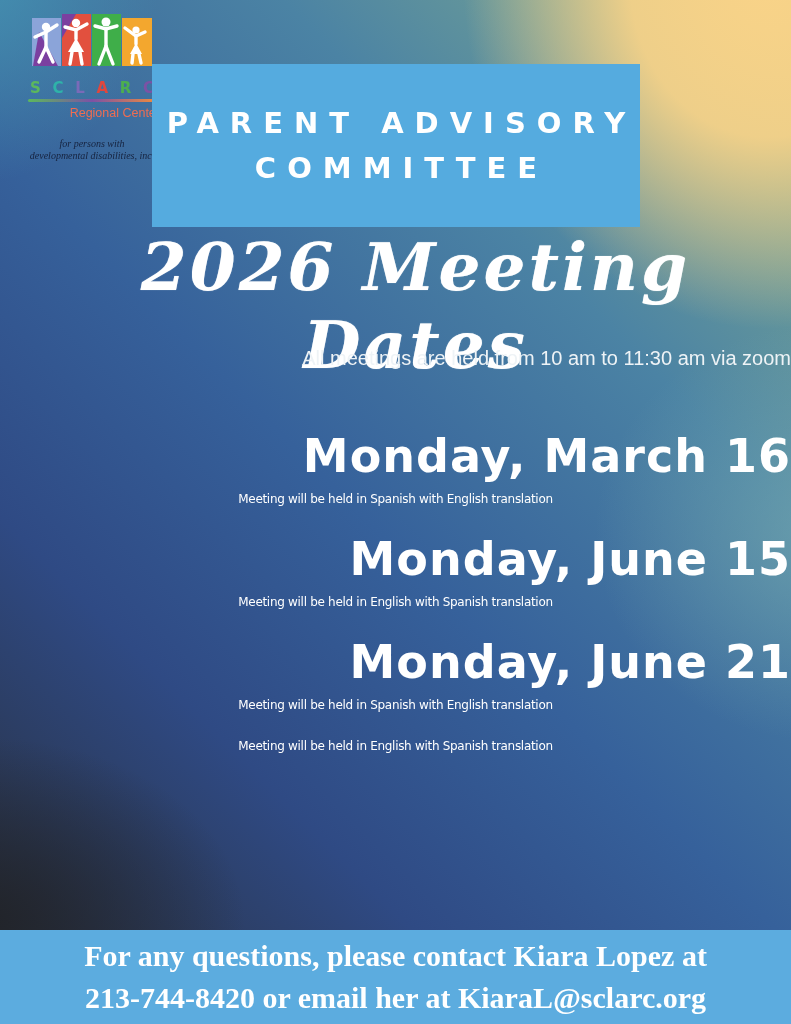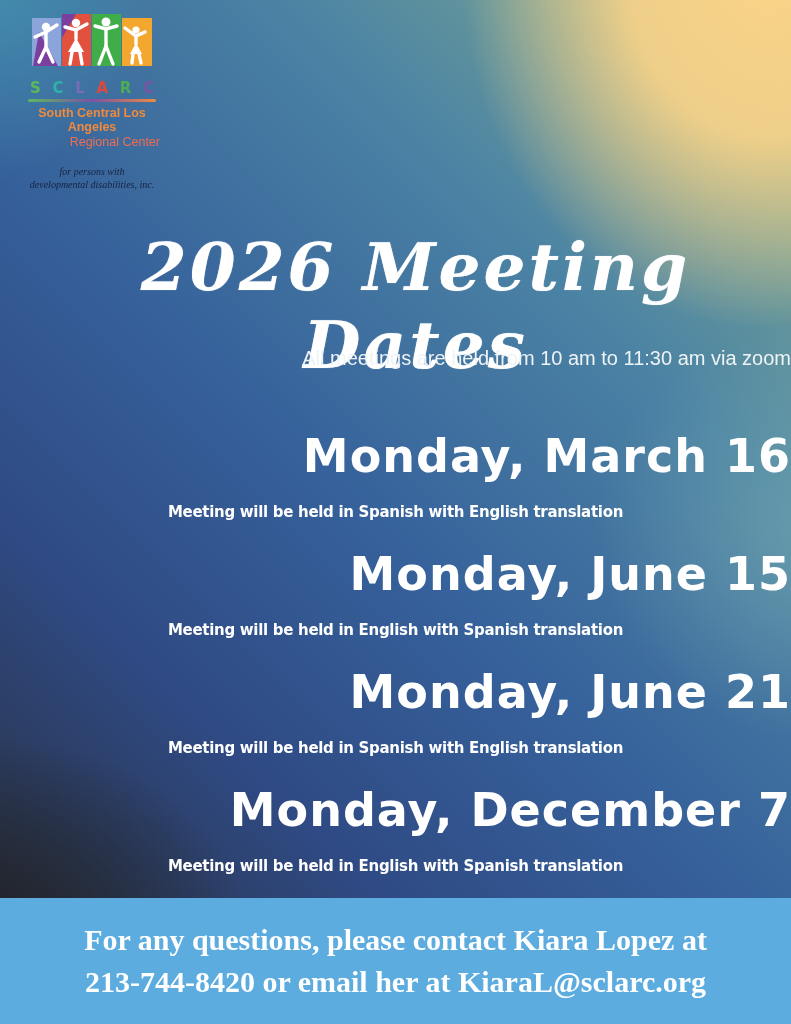--- a/index.html
+++ b/index.html
@@ -75,28 +75,28 @@
 
   
   .meetings { position: absolute; top: 430px; left: 0; right: 0; }
   .meeting { text-align: center; margin-bottom: 27px; }
   .meeting-date {
     color: #fff;
     font-family: "DejaVu Sans", sans-serif; font-weight: bold;
     font-size: 46px; line-height: 1.15; letter-spacing: 1px; text-align: right;
   }
   .meeting-note {
-    color: #fff; margin-top: 20px;
-    font-family: "DejaVu Sans", sans-serif; font-weight: bold;
-    font-size: 15px; letter-spacing: -0.3px;
+    color: #fff; margin-top: 9px;
+    font-family: "DejaVu Sans", sans-serif; font-weight: normal;
+    font-size: 12px; letter-spacing: -0.3px;
   }
 
   
   .footer {
-    position: absolute; left: 0; bottom: 0; width: 100%; height: 126px;
+    position: absolute; left: 0; bottom: 0; width: 100%; height: 94px;
     display: flex; align-items: center; justify-content: center; margin-top: 36px;
   }
   .footer-text {
     color: #fff; max-width: 672px;
     font-family: "Liberation Serif", serif; font-weight: bold;
     font-size: 30px; line-height: 1.4; text-align: center;
   }
 </style>
 </head>
 <body>
@@ -134,47 +134,49 @@
     </svg>
     <div class="logo-acronym">
       <span style="color: rgb(92, 184, 92);">S</span>
       <span style="color: rgb(47, 179, 169);">C</span>
       <span style="color: rgb(122, 106, 184);">L</span>
       <span style="color: rgb(224, 71, 61);">A</span>
       <span style="color: rgb(76, 174, 80);">R</span>
       <span style="color: rgb(124, 82, 165);">C</span>
     </div>
     <div class="logo-underline"></div>
-    <div class="logo-org1" style="color: rgb(239, 138, 61);">South Central Los Angeles</div>
     <div class="logo-org2" style="color: rgb(239, 109, 82);">Regional Center</div>
     <div class="logo-tagline" style="color: rgb(22, 35, 63);">
       <div>for persons with</div>
       <div>developmental disabilities, inc.</div>
     </div>
   </div>
 
+  <div class="header-box" style="background-color: rgb(85, 171, 223);">
+    <div class="header-line">PARENT ADVISORY</div>
+    <div class="header-line">COMMITTEE</div>
+  </div>
 
   <div class="hero-title">2026 Meeting Dates</div>
   <div class="hero-subtitle">All meetings are held from 10 am to 11:30 am via zoom</div>
 
   <div class="meetings">
     <div class="meeting">
       <div class="meeting-date">Monday, March 16</div>
       <div class="meeting-note">Meeting will be held in Spanish with English translation</div>
     </div>
     <div class="meeting">
       <div class="meeting-date">Monday, June 15</div>
       <div class="meeting-note">Meeting will be held in English with Spanish translation</div>
     </div>
     <div class="meeting">
       <div class="meeting-date">Monday, June 21</div>
       <div class="meeting-note">Meeting will be held in Spanish with English translation</div>
     </div>
     <div class="meeting">
-      <div class="meeting-date">Monday, December 7</div>
       <div class="meeting-note">Meeting will be held in English with Spanish translation</div>
     </div>
   </div>
 
   <div class="footer" style="background-color: rgb(92, 172, 223);">
     <div class="footer-text">For any questions, please contact Kiara Lopez at 213-744-8420 or email her at KiaraL@sclarc.org</div>
   </div>
 
 </div>
 

